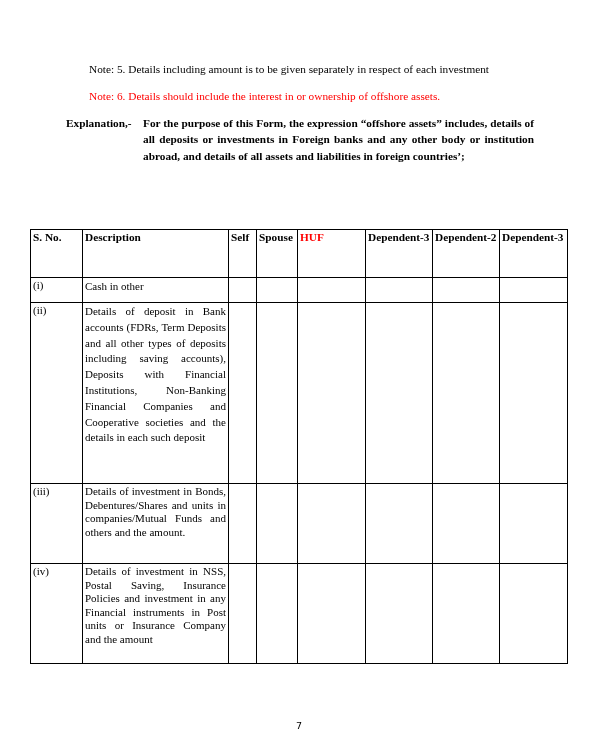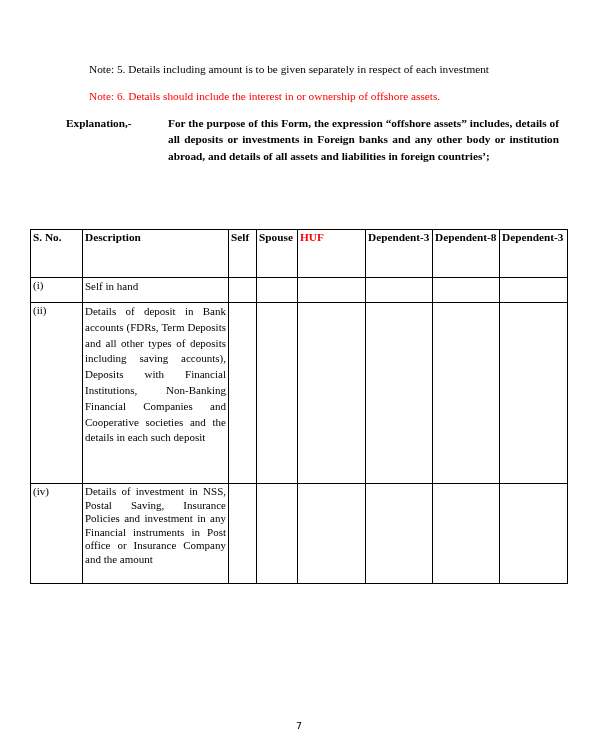--- a/index.html
+++ b/index.html
@@ -5,21 +5,21 @@
   html, body { margin: 0; padding: 0; background: #ffffff; }
   body { width: 602px; height: 740px; position: relative; overflow: hidden;
          font-family: "Liberation Serif", "DejaVu Serif", serif; color: #000; }
   .note { position: absolute; font-size: 11.3px; white-space: nowrap; }
   .note5 { left: 89px; top: 63px; color: #000; text-align: center; }
   .note6 { left: 89px; top: 90px; color: #ff0000; }
   .explanation { position: absolute; left: 66px; top: 115px; width: 470px;
                  font-size: 11.3px; font-weight: bold; line-height: 16.4px; }
   .exp-label { position: absolute; left: 0; top: 0; white-space: nowrap; }
   .exp-body { position: absolute; left: 77px; top: 0; width: 391px; text-align: justify;
-              text-indent: 0; margin-left: 25px; }
+              text-indent: 0; }
   table.form { position: absolute; left: 30px; top: 229px; border-collapse: collapse;
                table-layout: fixed; font-size: 11px; }
   table.form td, table.form th { border: 1.3px solid #000; vertical-align: top;
                padding: 1px 2px; }
   table.form th { font-weight: bold; font-size: 11.3px; white-space: nowrap; text-align: left; }
   th.c-desc { text-align: center; }
   th.c-huf { color: #ff0000; text-align: center; }
   td.desc { padding: 1px 5px 2px 7px; text-align: justify; line-height: 15.8px; }
   td.desc.tight { line-height: 13.6px; }
   .sno { font-size: 11px; }
@@ -49,46 +49,56 @@
     <col style="width:68px">
   </colgroup>
   <tbody>
       <tr style="height:48px">
     <th>S. No.</th>
     <th class="c-desc">Description</th>
     <th>Self</th>
     <th>Spouse</th>
     <th class="c-huf">HUF</th>
     <th>Dependent-3</th>
-    <th>Dependent-8</th>
+    <th>Dependent-2</th>
     <th>Dependent-3</th>
   </tr>
   <tr style="height:25px">
     <td class="sno">(i)</td>
-    <td class="desc">Self in hand</td>
+    <td class="desc">Cash in other</td>
     <td></td>
     <td></td>
     <td></td>
     <td></td>
     <td></td>
     <td></td>
   </tr>
   <tr style="height:181px">
     <td class="sno">(ii)</td>
     <td class="desc">Details of deposit in Bank accounts (FDRs, Term Deposits and all other types of deposits including saving accounts), Deposits with Financial Institutions, Non-Banking Financial Companies and Cooperative societies and the details in each such deposit</td>
     <td></td>
     <td></td>
     <td></td>
     <td></td>
     <td></td>
     <td></td>
   </tr>
+  <tr style="height:80px">
+    <td class="sno">(iii)</td>
+    <td class="desc tight">Details of investment in Bonds, Debentures/Shares and units in companies/Mutual Funds and others and the amount.</td>
+    <td></td>
+    <td></td>
+    <td></td>
+    <td></td>
+    <td></td>
+    <td></td>
+  </tr>
   <tr style="height:100px">
     <td class="sno">(iv)</td>
-    <td class="desc tight">Details of investment in NSS, Postal Saving, Insurance Policies and investment in any Financial instruments in Post office or Insurance Company and the amount</td>
+    <td class="desc tight">Details of investment in NSS, Postal Saving, Insurance Policies and investment in any Financial instruments in Post units or Insurance Company and the amount</td>
     <td></td>
     <td></td>
     <td></td>
     <td></td>
     <td></td>
     <td></td>
   </tr>
 </tbody>
   </table>
 

